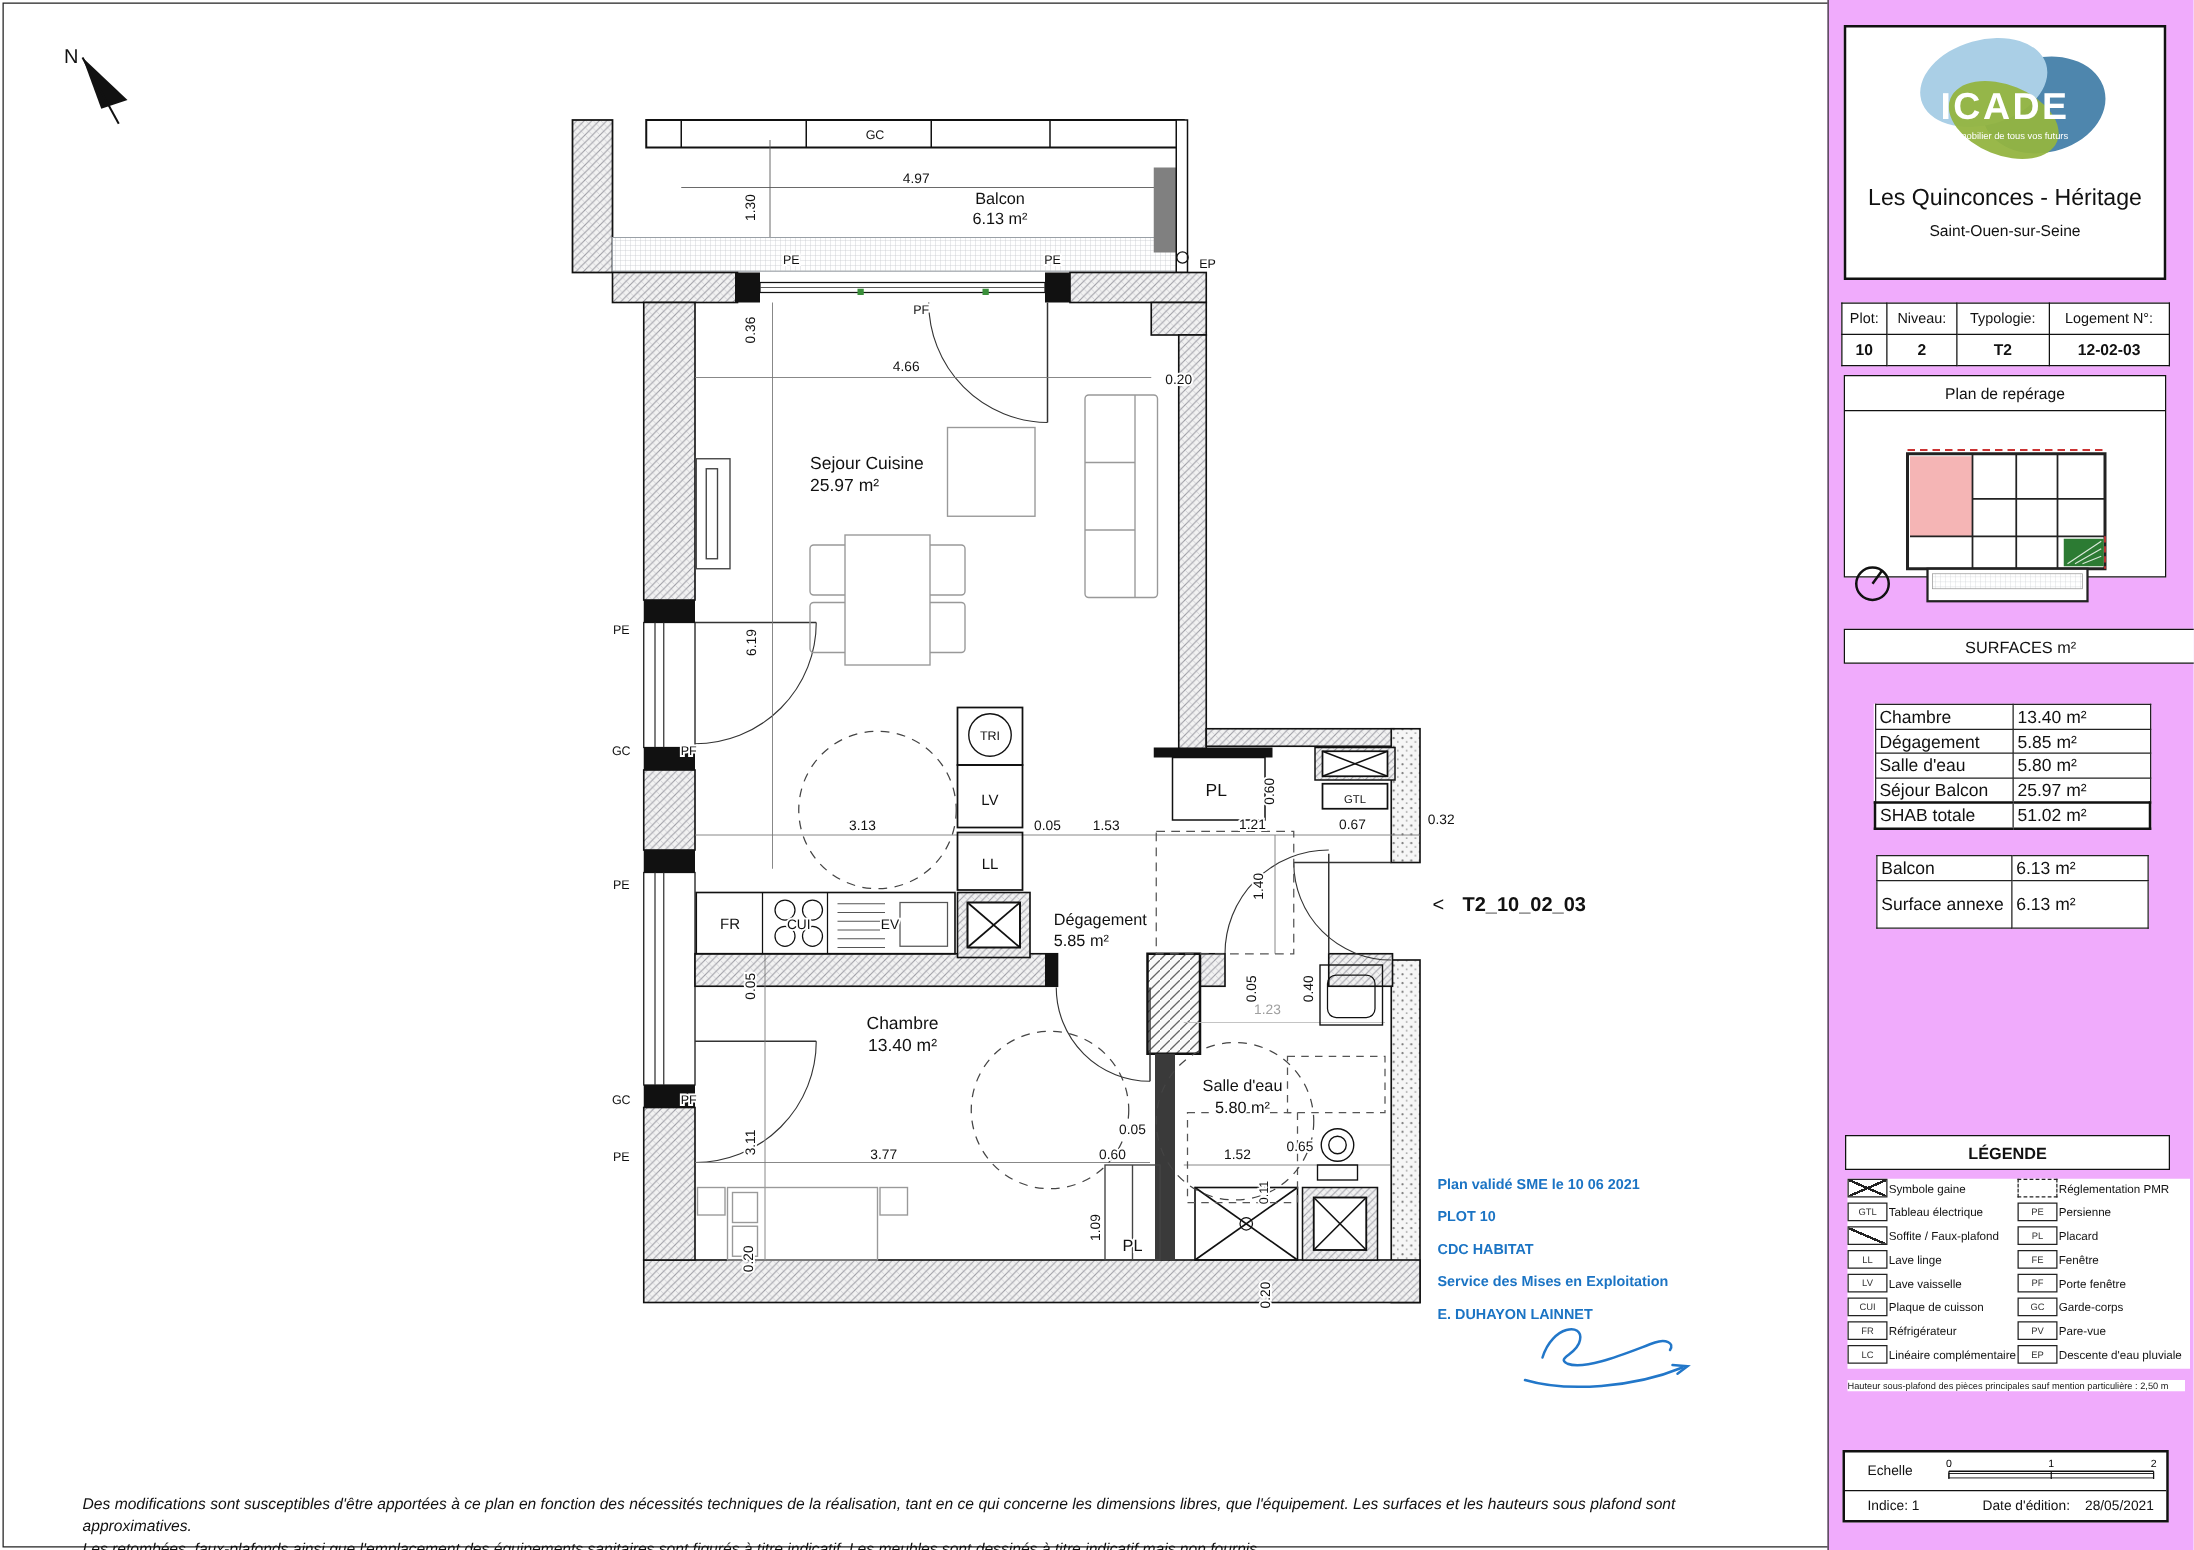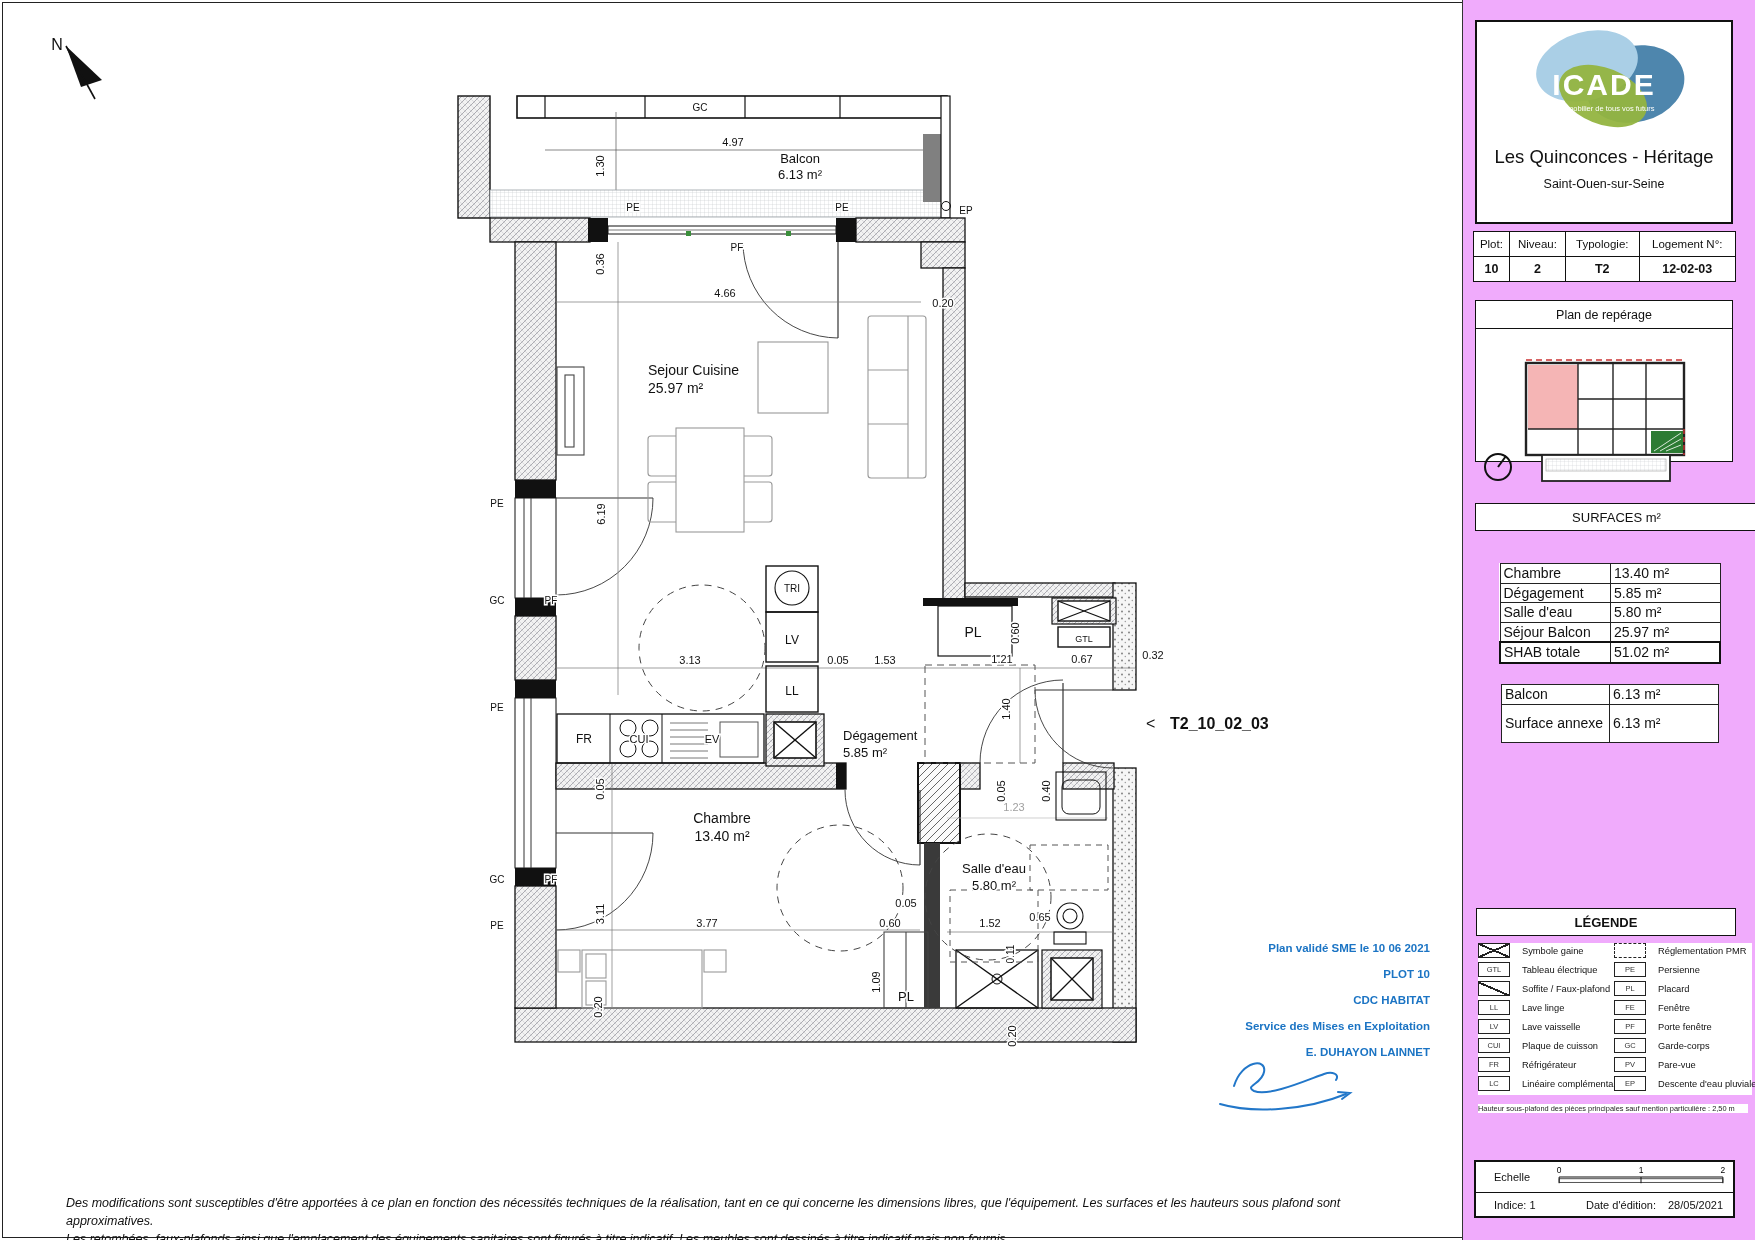--- a/index.html
+++ b/index.html
@@ -6,37 +6,37 @@
   body{width:1755px;height:1240px;position:relative;background:#fff;
        font-family:"Liberation Sans",sans-serif;color:#111;overflow:hidden}
   #page-border{position:absolute;left:2px;top:2px;width:1749px;height:1234px;
        border:1.5px solid #222;pointer-events:none}
   svg text{font-family:"Liberation Sans",sans-serif}
 
   
   #plan-svg{position:absolute;left:0;top:0}
   .halo{paint-order:stroke;stroke:#fff;stroke-width:3px;fill:#111}
 
-  #validation{position:absolute;left:1150px;top:942px;width:280px;text-align:right}
+  #validation{position:absolute;left:1150px;top:942px;width:280px;text-align:left}
   #validation p{margin:0 0 14px 0;font-size:11.5px;font-weight:bold;color:#1b74c4}
   #signature{position:absolute;left:1212px;top:1052px}
 
   #disclaimer{position:absolute;left:66px;top:1194px;width:1330px;
       font-size:12.5px;font-style:italic;line-height:18px;color:#111}
 
   
   #right-panel{position:absolute;left:1462px;top:0;width:292px;height:1240px;
       border-left:1.3px solid #333;background:#f0abfc}
   .rp-box{position:absolute;background:#fff;box-sizing:border-box}
 
   #icade-card{left:12px;top:20px;width:258px;height:204px;border:2px solid #111;text-align:center}
   #project-title{margin-top:8px;font-size:18.5px;color:#111}
   #project-city{margin-top:9px;font-size:12.5px}
 
-  #unit-table{left:10px;top:231px;width:263px;border-collapse:collapse}
+  #unit-table{left:10px;top:242px;width:263px;border-collapse:collapse}
   #unit-table td{border:1.6px solid #111;text-align:center;font-size:11.5px;
       height:24px;padding:0 2px}
   #unit-table tr.vals td{font-size:12.5px;font-weight:bold}
   #unit-table tr.vals td:first-child{font-weight:bold}
 
   #reperage-card{left:12px;top:300px;width:258px;height:162px;border:1.6px solid #111}
   #reperage-title{height:27px;border-bottom:1.6px solid #111;display:flex;
       align-items:center;justify-content:center;font-size:12.5px}
 
   #surfaces-header{left:12px;top:503px;width:283px;height:28px;border:1.6px solid #111;
@@ -54,21 +54,21 @@
   #annex-table{left:38px;top:684px}
   #annex-table td:first-child{width:101px}
   #annex-table td:last-child{width:102px}
   #annex-table tr:last-child td{height:37px}
   #annex-table tr:last-child td:first-child{white-space:normal;line-height:16px}
 
   #legend-title{left:13px;top:908px;width:260px;height:28px;border:1.6px solid #111;
       display:flex;align-items:center;justify-content:center;font-size:13px;font-weight:bold}
   #legend-items{left:15px;top:943px;width:274px}
   .lg-row{display:flex;margin-bottom:4px}
-  .lg-cell{display:flex;align-items:center;gap:12px}
+  .lg-cell{display:flex;align-items:center;gap:1px}
   .lg-cell.l{width:136px;flex:none}
   .lg-box{width:30px;height:13px;border:1.2px solid #222;flex:none;background:#fff;
       display:flex;align-items:center;justify-content:center;font-size:7.5px;color:#333}
   .lg-box.gaine{background-image:
       linear-gradient(to top right,transparent 46%,#222 46%,#222 54%,transparent 54%),
       linear-gradient(to bottom right,transparent 46%,#222 46%,#222 54%,transparent 54%)}
   .lg-box.soffite{background-image:
       linear-gradient(to top right,transparent 44%,#222 44%,#222 52%,transparent 52%)}
   .lg-box.pmr{border-style:dashed}
   .lg-label{font-size:9.3px;white-space:nowrap}

